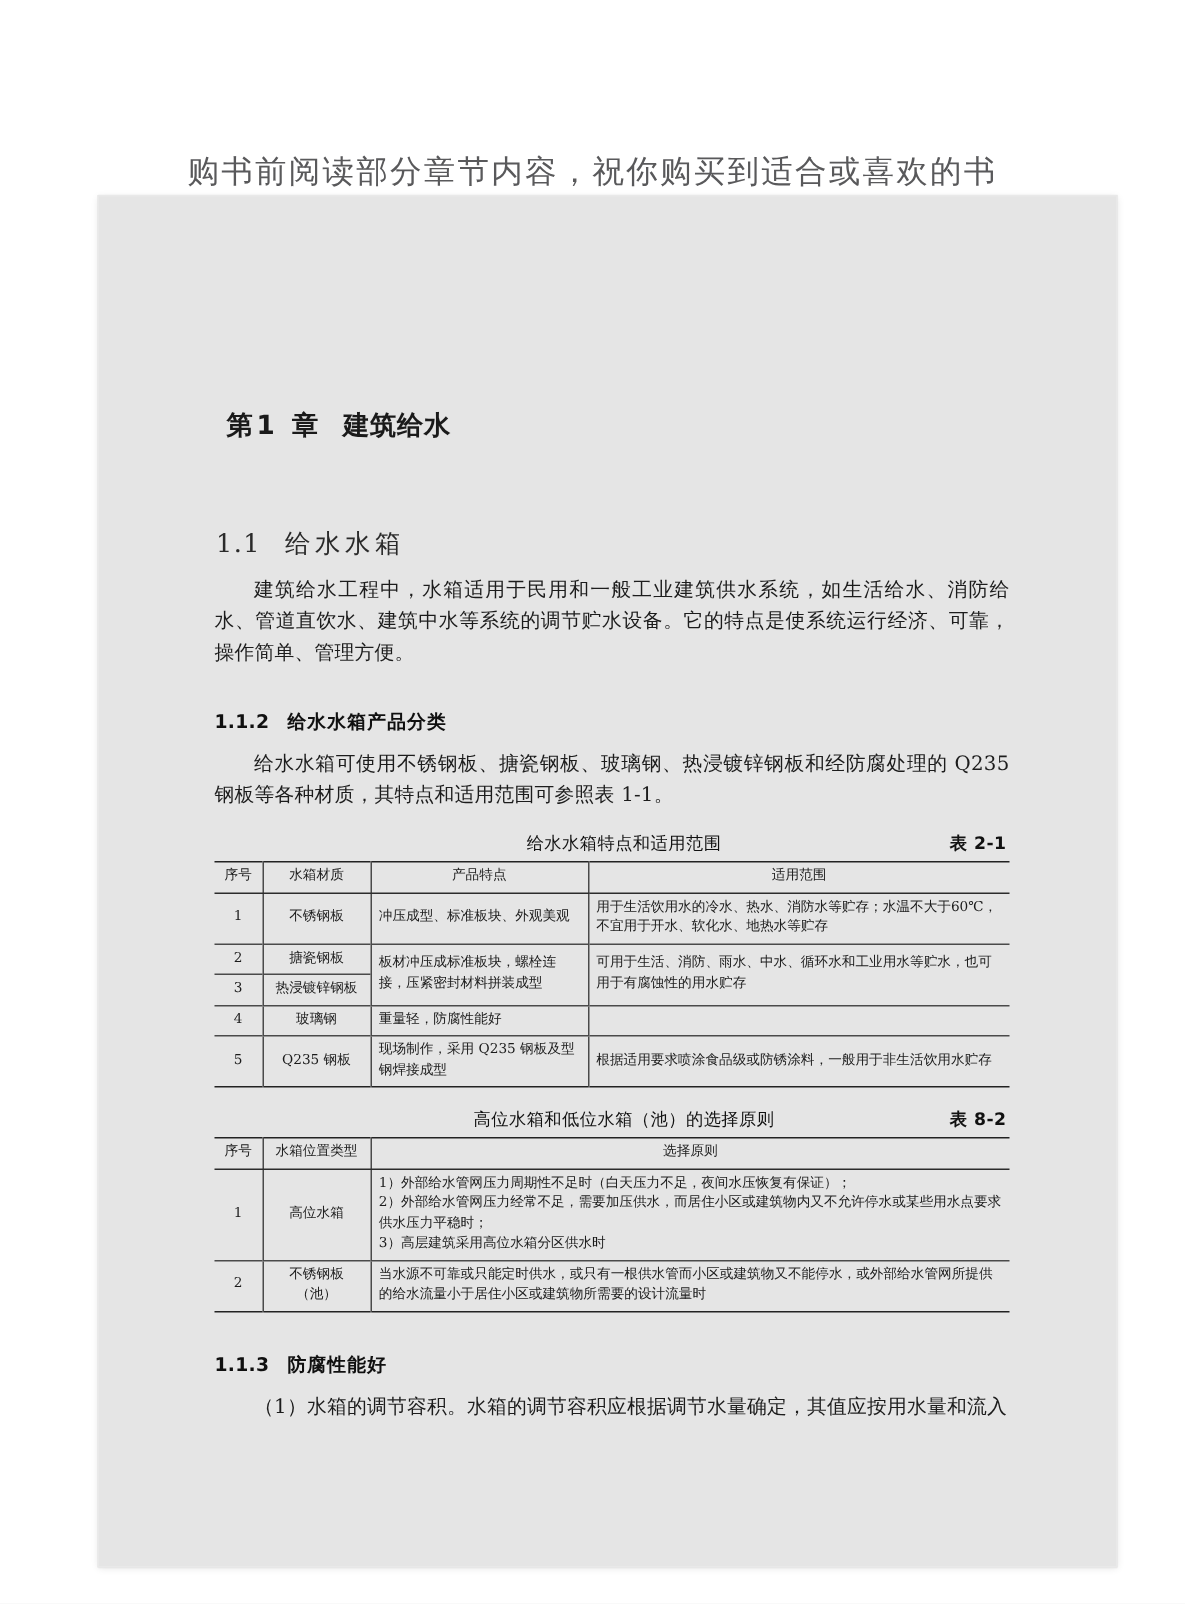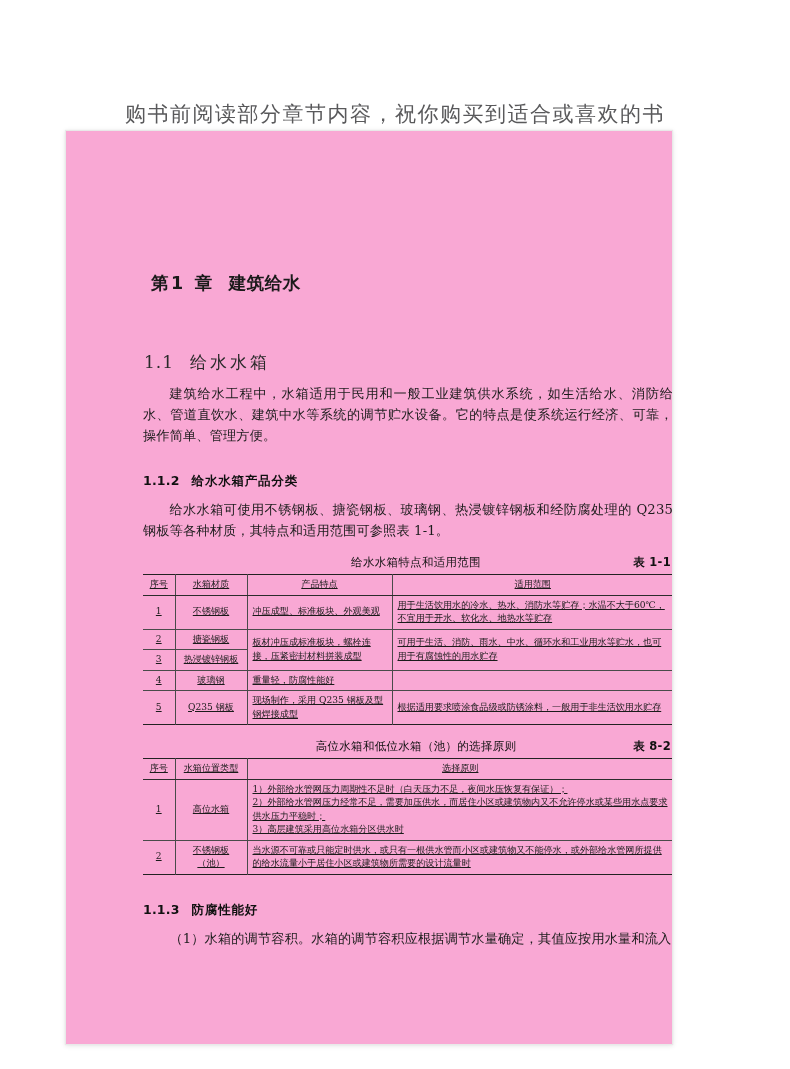--- a/index.html
+++ b/index.html
@@ -34,23 +34,23 @@
     letter-spacing: 1.5px;
     color: #59595b;
     white-space: nowrap;
   }
 
   
   .page-sheet {
     position: absolute;
     left: 65px;
     top: 130px;
-    width: 608px;
+    width: 680px;
     height: 915px;
-    background: #f9a8d4;
+    background: #e5e5e5;
     border: 1px solid #e9e9e9;
     box-shadow: 0 1px 5px rgba(0,0,0,0.10), 0 0 1px rgba(0,0,0,0.08);
     box-sizing: border-box;
     overflow: hidden;
   }
   .page-inner {
     position: absolute;
     left: 77px;
     top: 0;
     width: 530px;
@@ -127,21 +127,20 @@
     letter-spacing: 0.3px;
   }
 
   table.doc-table {
     width: 100%;
     border-collapse: collapse;
     font-family: "DejaVu Serif", "Liberation Serif", serif;
     font-size: 9.1px;
     color: #1b1b1b;
     table-layout: fixed;
-    text-decoration: underline;
   }
   table.doc-table tr.header-row > * {
     border-bottom: 1px solid #2c2c2c;
   }
   table.doc-table { border-top: 1.6px solid #222; border-bottom: 1.6px solid #222; }
   table.doc-table td, table.doc-table th {
     border-left: 1px solid #4a4a4a;
     border-right: 1px solid #4a4a4a;
     border-top: 1px solid #4a4a4a;
     padding: 3px 5px;
@@ -191,21 +190,21 @@
     <p class="body-par">建筑给水工程中，水箱适用于民用和一般工业建筑供水系统，如生活给水、消防给水、管道直饮水、建筑中水等系统的调节贮水设备。它的特点是使系统运行经济、可靠，操作简单、管理方便。</p>
 
     <div class="subsection-title">
       <span>1.1.2</span><span class="sub-gap">给水水箱产品分类</span>
     </div>
     <p class="body-par">给水水箱可使用不锈钢板、搪瓷钢板、玻璃钢、热浸镀锌钢板和经防腐处理的 Q235 钢板等各种材质，其特点和适用范围可参照表 1-1。</p>
 
     <div class="table-block">
       <div class="table-caption-row">
         <span class="table-caption">给水水箱特点和适用范围</span>
-        <span class="table-number">表 1-1</span>
+        <span class="table-number">表 2-1</span>
       </div>
       <table class="doc-table t1">
         <colgroup>
           <col class="col-no">
             <col class="col-mat">
             <col class="col-feat">
             <col class="col-use">
         </colgroup>
         <tbody>
           <tr class="header-row">

